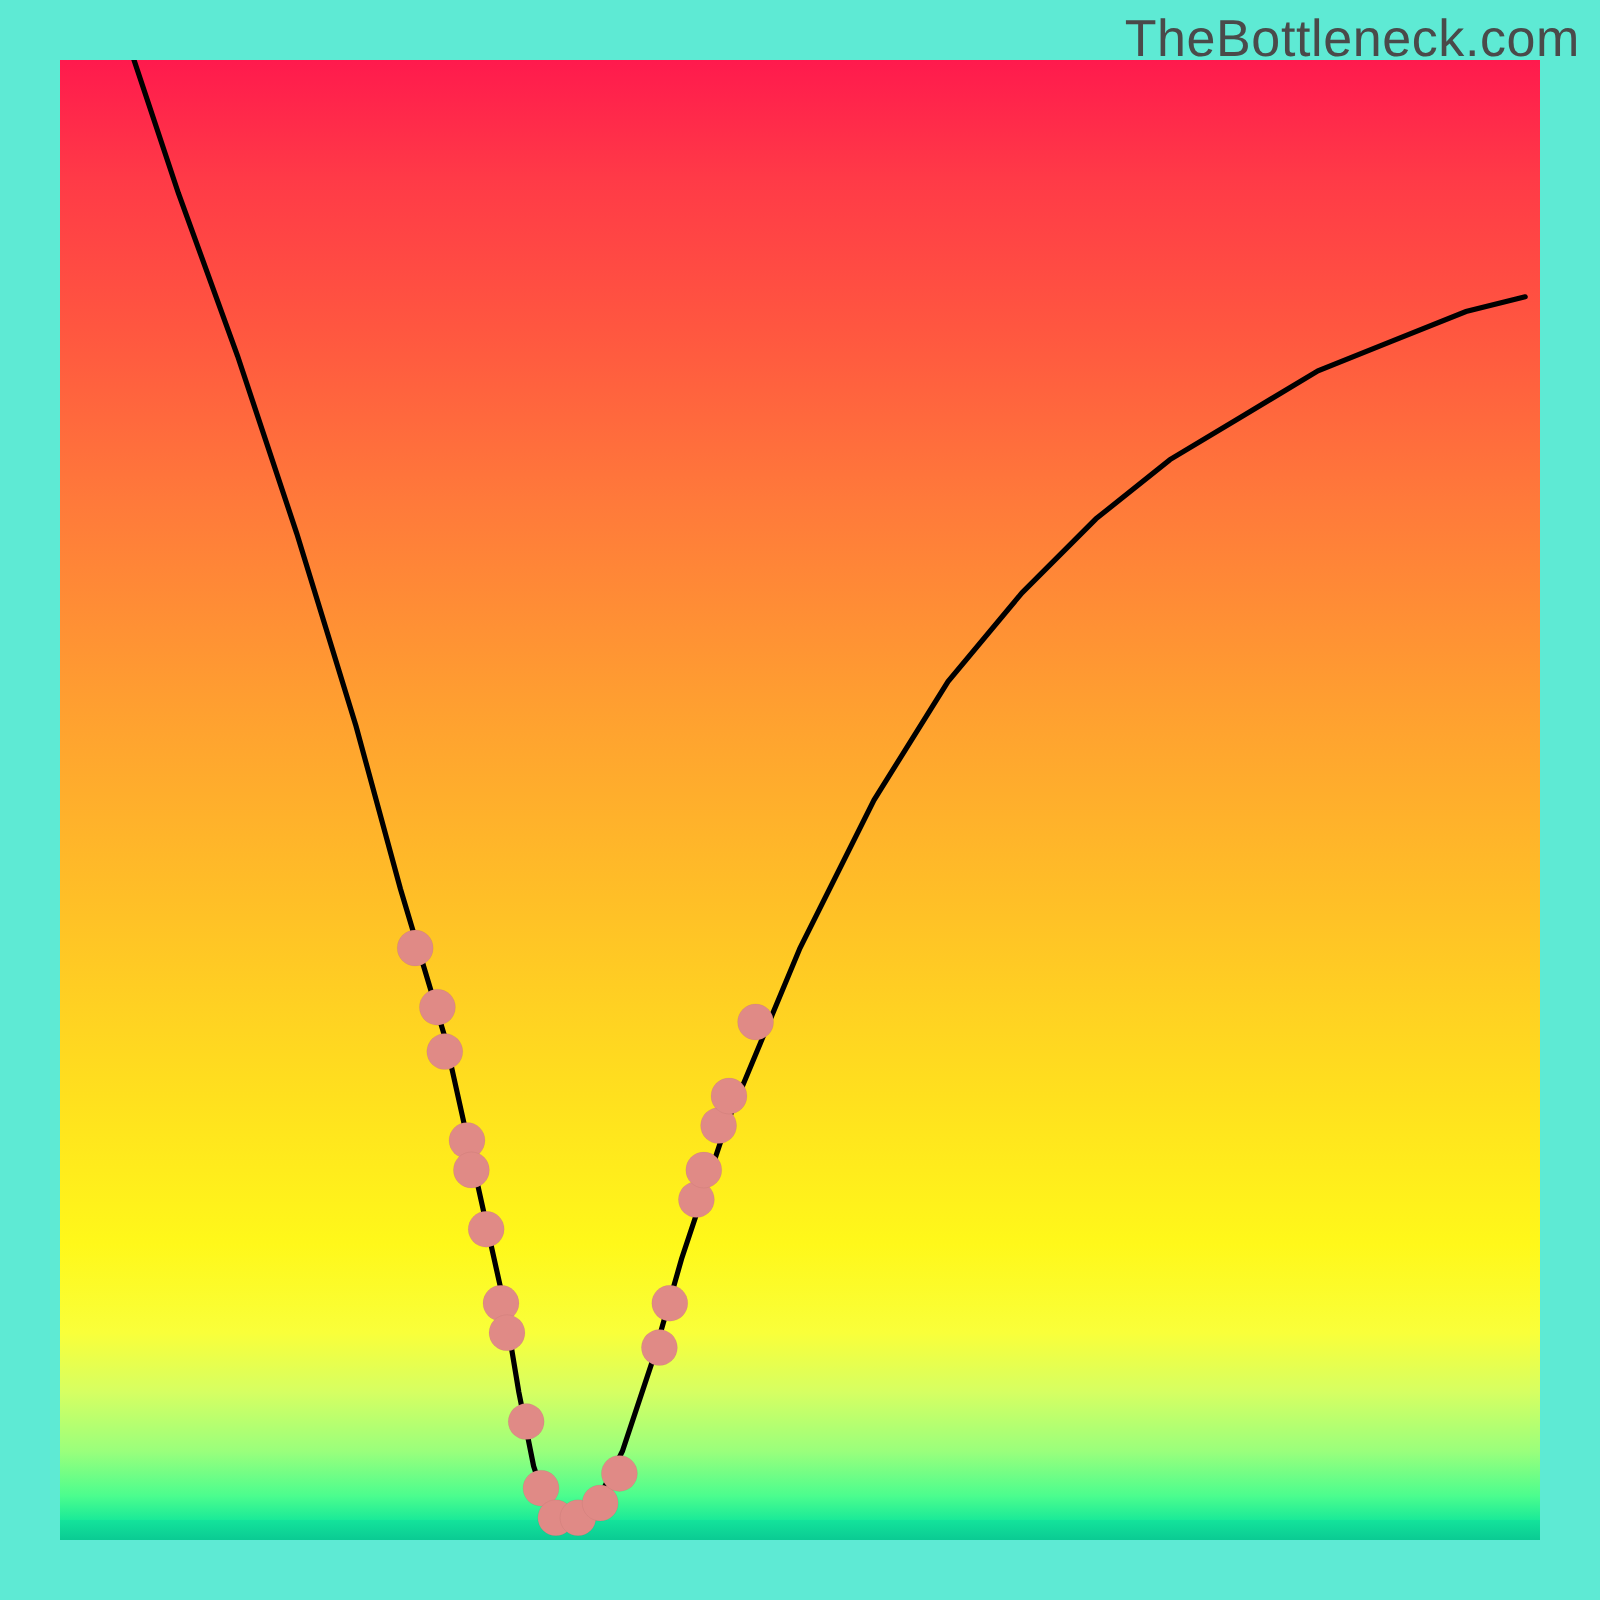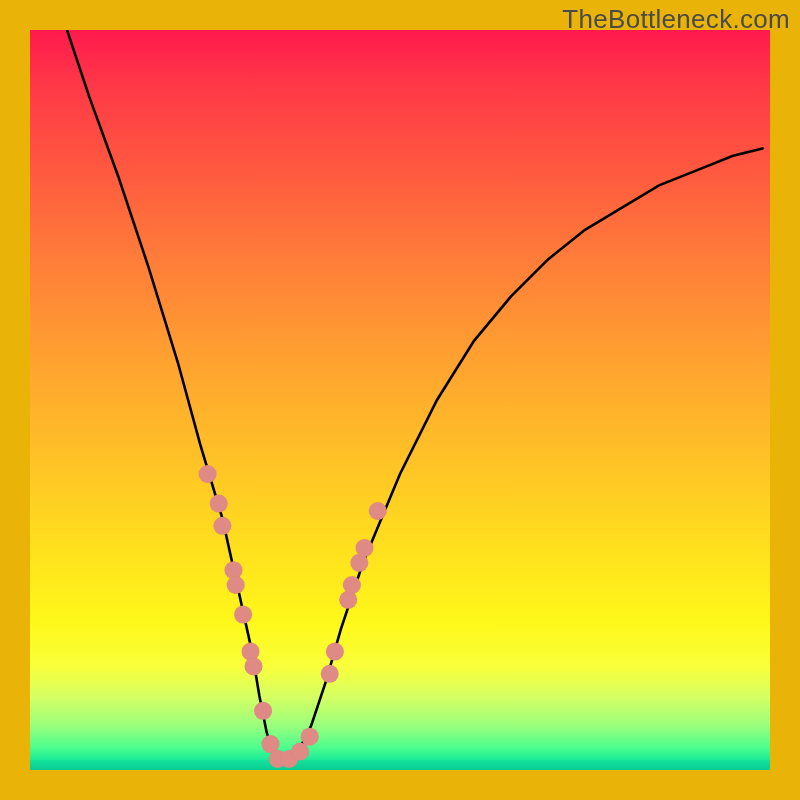--- a/index.html
+++ b/index.html
@@ -10,21 +10,21 @@
     overflow: hidden;
     background: #000;
     font-family: Arial, Helvetica, sans-serif;
   }
   .frame {
     position: absolute;
     left: 0;
     top: 0;
     width: 800px;
     height: 800px;
-    background: #eab308;
+    background: #5eead4;
   }
   .plot {
     position: absolute;
     left: 30px;
     top: 30px;
     width: 740px;
     height: 740px;
     background: linear-gradient(to bottom,
       #ff1a4d 0%,
       #ff3a47 8%,

